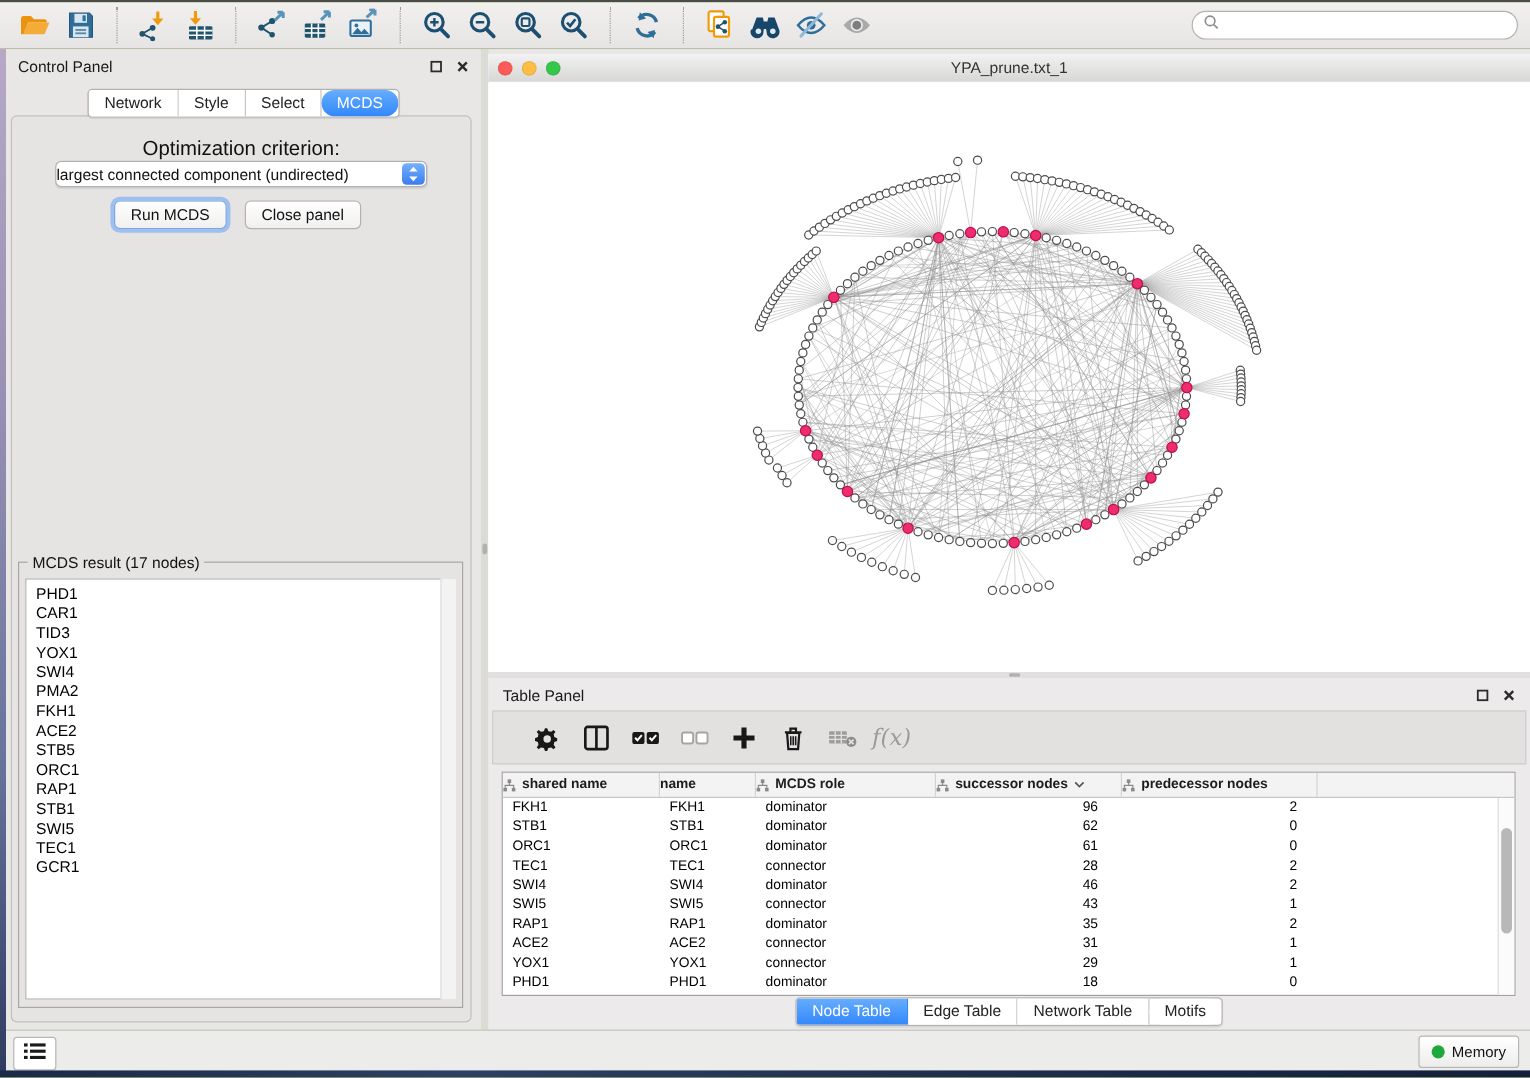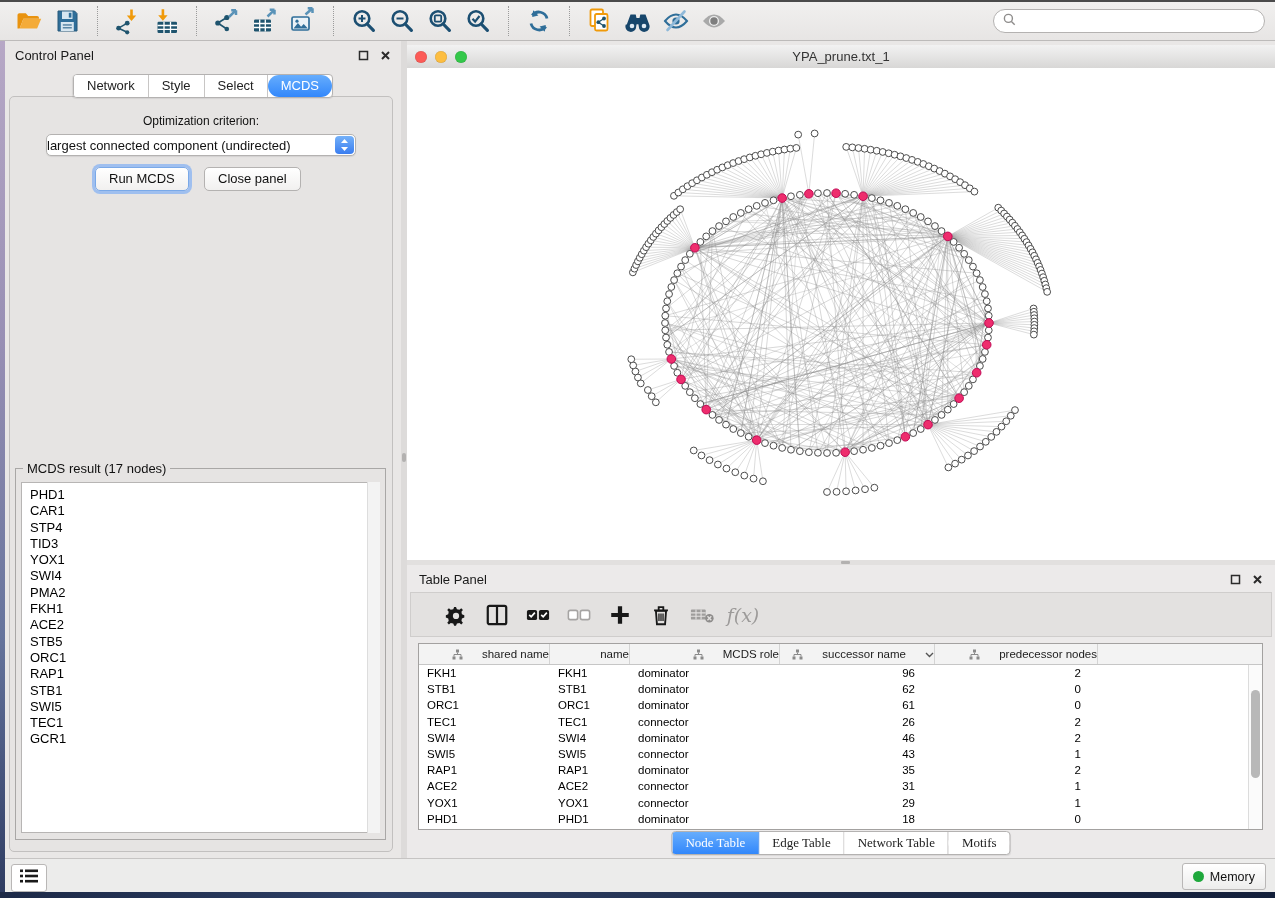--- a/index.html
+++ b/index.html
@@ -28,21 +28,21 @@
   .panel-title{font-size:13px;color:#1a1a1a;}
   .win-btns{margin-left:auto;display:flex;align-items:center;gap:10px;}
   .win-btn{width:12px;height:12px;display:flex;align-items:center;justify-content:center;cursor:pointer;}
   #cp-box{position:absolute;left:4px;right:8px;top:55px;bottom:6px;border:1px solid #c2c0bf;border-radius:5px;background:#e6e4e3;}
   .seg{display:flex;background:#fff;border:1px solid #b4b2b1;border-radius:4px;overflow:hidden;
     box-shadow:0 1px 1px rgba(0,0,0,.08);}
   .seg .segitem{padding:3px 13px;font-size:13px;color:#222;border-right:1px solid #c8c6c5;cursor:pointer;background:#fff;line-height:16px;}
   .seg .segitem:last-child{border-right:none;border-radius:11px;}
   .seg .segitem.active{background:linear-gradient(#66adfd,#3287fb);color:#fff;border-right-color:#2f7fe8;}
   #cp-tabs{position:absolute;top:33px;left:50%;transform:translateX(-50%);z-index:2;}
-  #opt-label{position:absolute;top:17px;left:0;right:0;text-align:center;font-size:12px;color:#111;}
+  #opt-label{position:absolute;top:17px;left:0;right:0;text-align:center;font-size:17px;color:#111;}
   #cp-dropdown{position:absolute;top:37px;left:36px;width:310px;height:22px;background:#fff;border:1px solid #b4b2b1;
     border-radius:5px;display:flex;align-items:center;box-sizing:border-box;cursor:pointer;box-shadow:0 1px 1px rgba(0,0,0,.08);}
   #cp-dropdown .ddtext{flex:1;font-size:13px;padding-left:0;color:#111;white-space:nowrap;overflow:hidden;}
   #cp-dropdown .ddcap{width:19px;align-self:stretch;margin:1px;border-radius:4px;
     background:linear-gradient(#74b1f9,#3a7df0);display:flex;flex-direction:column;align-items:center;justify-content:center;gap:2px;}
   .btn{background:linear-gradient(#ffffff,#f1f0ef);border:1px solid #b4b2b1;border-radius:5px;
     font-size:13px;padding:3px 13px;color:#111;cursor:pointer;line-height:16px;}
   #btn-run{position:absolute;top:70px;left:85px;border-color:#7aa9e8;box-shadow:0 0 0 3px rgba(100,160,250,.55);}
   #btn-close{position:absolute;top:70px;left:194px;}
   #mcds-fieldset{position:absolute;left:5px;right:6px;top:371px;height:372px;border:1px solid #a9a7a6;background:#e6e4e3;box-sizing:border-box;}
@@ -66,30 +66,30 @@
   #net-canvas{position:absolute;left:0;top:23px;right:0;bottom:0;background:#fff;cursor:default;}
   
   #table-panel{position:absolute;left:407px;top:565px;width:868px;height:293px;background:#eceaea;}
   #tp-toolbar{position:absolute;left:3px;right:3px;top:27px;height:45px;background:#e3e1e0;border:1px solid #cfcdcc;
     display:flex;align-items:center;padding-left:28px;gap:7px;box-sizing:border-box;}
   .tp-btn{width:34px;height:34px;display:flex;align-items:center;justify-content:center;cursor:pointer;}
   .tp-btn.disabled{cursor:default;}
   #tp-table{position:absolute;left:11px;right:12px;top:78px;height:185px;background:#fff;border:1px solid #a3a1a0;overflow:hidden;}
   .tgrid{display:grid;grid-template-columns:131px 80px 150px 155px 163px 1fr;}
   #tp-header{height:20px;background:#f3f3f3;border-bottom:1px solid #c6c6c6;}
-  #tp-header .hcell{display:flex;align-items:center;justify-content:flex-end;gap:19px;font-size:11.5px;color:#1c1c1c;
-    border-right:1px solid #d4d4d4;overflow:hidden;cursor:pointer;}
+  #tp-header .hcell{display:flex;align-items:center;justify-content:flex-start;gap:5px;font-size:11.5px;color:#1c1c1c;
+    border-right:1px solid #d4d4d4;overflow:hidden;cursor:pointer;font-weight:bold;}
   #tp-header .hcell.empty{border-right:none;cursor:default;}
   .trow{height:16.2px;cursor:pointer;}
   .trow .cell{font-size:11.5px;color:#000;display:flex;align-items:center;padding-left:8px;overflow:hidden;}
   .trow .cell.num{justify-content:flex-end;padding-right:20px;padding-left:0;}
   .trow .cell.num2{justify-content:flex-end;padding-right:17px;padding-left:0;}
   #tp-scroll{position:absolute;right:0;top:21px;bottom:0;width:13px;background:#fbfbfb;border-left:1px solid #dcdcdc;}
   #tp-thumb{position:absolute;left:2px;top:25px;width:9px;height:88px;background:#b8b8b8;border-radius:5px;cursor:pointer;}
-  #tp-tabs{position:absolute;left:50%;transform:translateX(-50%);bottom:3px;font-family:Liberation Serif, serif;}
+  #tp-tabs{position:absolute;left:50%;transform:translateX(-50%);bottom:3px;}
   
   #status-bar{position:absolute;left:5px;right:0;top:858px;height:34px;background:#ececeb;border-top:1px solid #c6c4c3;}
   #status-list-btn{position:absolute;left:6px;top:5px;width:34px;height:26px;background:#fff;border:1px solid #b9b7b6;
     border-radius:3px;display:flex;align-items:center;justify-content:center;cursor:pointer;}
   #memory-btn{position:absolute;right:9px;top:4px;height:27px;box-sizing:border-box;background:linear-gradient(#fff,#ededec);
     border:1px solid #b9b7b6;border-radius:3px;display:flex;align-items:center;gap:6px;padding:12px 10px;cursor:pointer;}
   #memory-btn .dot{width:11px;height:11px;border-radius:50%;}
   #memory-btn .lbl{font-size:12.5px;color:#111;}
   .colicon svg{display:block;}
   .fx{font-family:"DejaVu Serif","Liberation Serif",serif;font-style:italic;font-size:19px;color:#9c9a99;}
@@ -286,21 +286,20 @@
             </svg>
         </span>
       </div>
       <button class="btn" id="btn-run">Run MCDS</button>
       <button class="btn" id="btn-close">Close panel</button>
       <div id="mcds-fieldset">
         <span id="mcds-legend">MCDS result (17 nodes)</span>
         <div id="mcds-list">
             <div class="mcds-item">PHD1</div>
             <div class="mcds-item">CAR1</div>
-            <div class="mcds-item">STP4</div>
             <div class="mcds-item">TID3</div>
             <div class="mcds-item">YOX1</div>
             <div class="mcds-item">SWI4</div>
             <div class="mcds-item">PMA2</div>
             <div class="mcds-item">FKH1</div>
             <div class="mcds-item">ACE2</div>
             <div class="mcds-item">STB5</div>
             <div class="mcds-item">ORC1</div>
             <div class="mcds-item">RAP1</div>
             <div class="mcds-item">STB1</div>
@@ -1121,21 +1120,21 @@
           </div>
           <div class="hcell">
             <span class="colicon">
               <svg width="11" height="11" viewBox="0 0 11 11">
                 <rect x="4" y="0.5" width="3" height="3" fill="#8a8a8a"></rect>
                 <rect x="0.5" y="7.5" width="3" height="3" fill="#8a8a8a"></rect>
                 <rect x="7.5" y="7.5" width="3" height="3" fill="#8a8a8a"></rect>
                 <path d="M5.5 3.5v2M2 7.5V5.5h7v2" stroke="#8a8a8a" fill="none"></path>
               </svg>
             </span>
-            <span>successor name</span>
+            <span>successor nodes</span>
             <span><svg width="9" height="6" viewBox="0 0 9 6">
                 <path d="M1 1l3.5 3.5L8 1" fill="none" stroke="#555" stroke-width="1.4"></path>
               </svg></span>
           </div>
           <div class="hcell">
             <span class="colicon">
               <svg width="11" height="11" viewBox="0 0 11 11">
                 <rect x="4" y="0.5" width="3" height="3" fill="#8a8a8a"></rect>
                 <rect x="0.5" y="7.5" width="3" height="3" fill="#8a8a8a"></rect>
                 <rect x="7.5" y="7.5" width="3" height="3" fill="#8a8a8a"></rect>
@@ -1168,21 +1167,21 @@
             <div class="cell">ORC1</div>
             <div class="cell">dominator</div>
             <div class="cell num">61</div>
             <div class="cell num2">0</div>
             <div class="cell"></div>
           </div>
           <div class="trow tgrid">
             <div class="cell">TEC1</div>
             <div class="cell">TEC1</div>
             <div class="cell">connector</div>
-            <div class="cell num">26</div>
+            <div class="cell num">28</div>
             <div class="cell num2">2</div>
             <div class="cell"></div>
           </div>
           <div class="trow tgrid">
             <div class="cell">SWI4</div>
             <div class="cell">SWI4</div>
             <div class="cell">dominator</div>
             <div class="cell num">46</div>
             <div class="cell num2">2</div>
             <div class="cell"></div>

